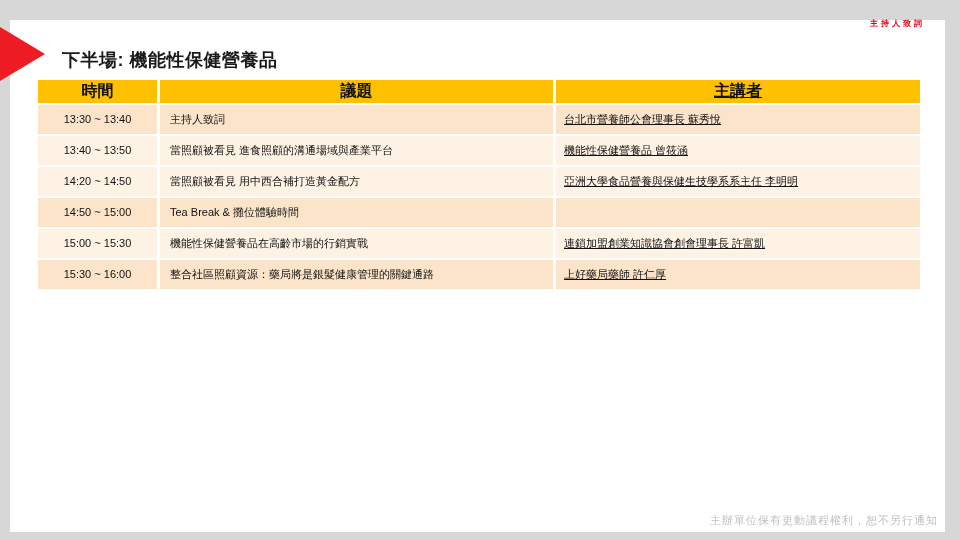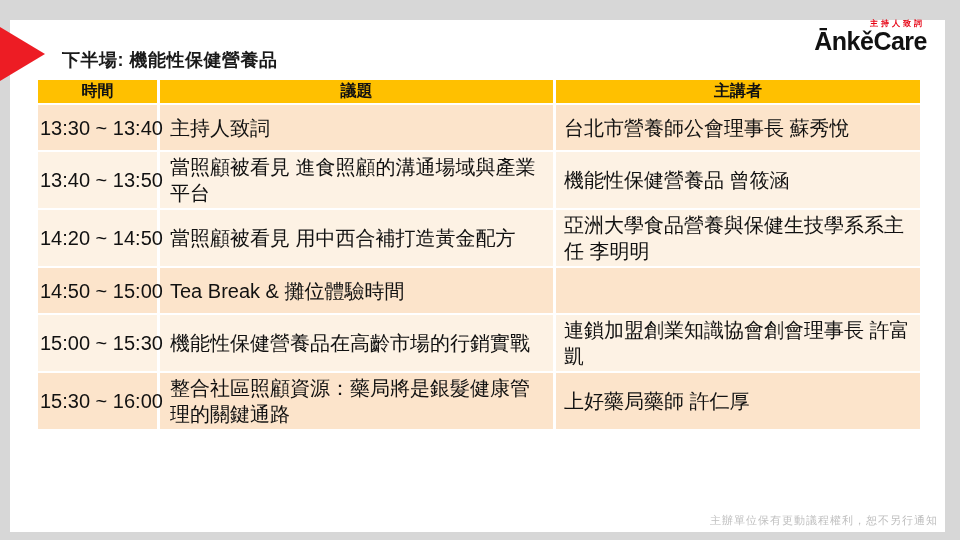--- a/index.html
+++ b/index.html
@@ -71,31 +71,31 @@
     border-spacing: 0;
     table-layout: fixed;
   }
   .agenda th, .agenda td {
     border-right: 3px solid #ffffff;
     border-bottom: 2px solid #ffffff;
     box-sizing: border-box;
     vertical-align: middle;
     color: #111111;
   }
-  .agenda th:last-child, .agenda td:last-child { border-right: none; }
+  .agenda th:last-child, .agenda td:last-child { border-right: none; text-decoration: underline; }
   .agenda th {
     background: #ffc000;
     height: 16px;
     font-size: 16px;
     font-weight: bold;
     text-align: center;
   }
   .agenda td {
-    height: 47px;
-    font-size: 20px;
+    height: 31px;
+    font-size: 11px;
     line-height: 1.3;
     padding: 2px 8px;
   }
   .agenda tr.band-dark  td { background: #fce4cb; }
   .agenda tr.band-light td { background: #fdf2e4; }
   .agenda td.time    { text-align: center; padding: 2px 2px; white-space: nowrap; }
   .agenda td.topic   { text-align: left; padding-left: 10px; }
   .agenda td.speaker { text-align: left; }
   .footer {
     position: absolute;
@@ -113,21 +113,20 @@
 <body>
 
 <div class="slide">
 
   <div class="arrow"></div>
 
   <h1 class="title">下半場: 機能性保健營養品</h1>
 
   <div class="logo">
     <span class="logo-tagline">主持人致詞</span>
-    <span class="logo-brand">ĀnkěCare</span>
   </div>
 
   <table class="agenda">
     <colgroup>
       <col class="col-time">
       <col class="col-topic">
       <col class="col-speaker">
     </colgroup>
     <thead>
       <tr>

